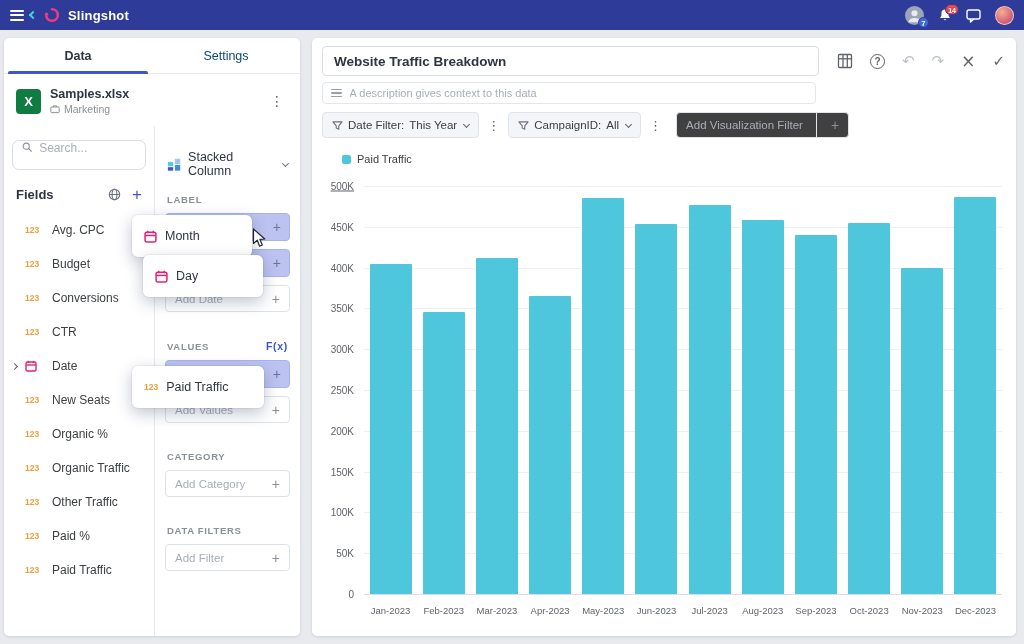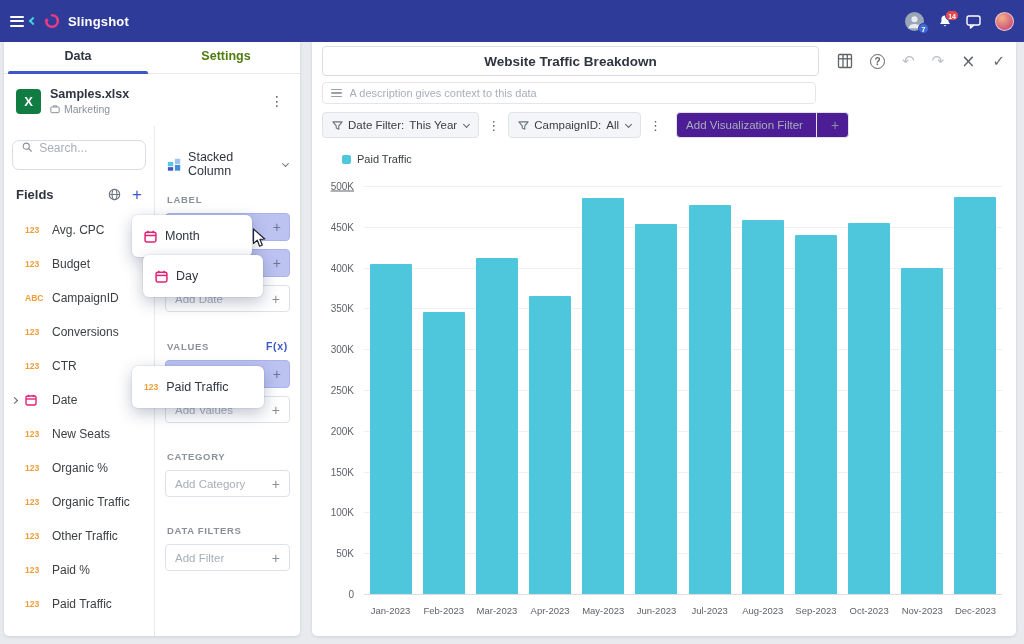--- a/index.html
+++ b/index.html
@@ -3,21 +3,21 @@
 <meta charset="utf-8">
 <style>
   * { box-sizing: border-box; margin: 0; padding: 0; }
   html,body { width:1024px; height:644px; }
   body {
     font-family: "Liberation Sans", sans-serif;
     background:#e8eaee; position:relative; overflow:hidden;
     color:#2f3540;
   }
   
-  .navbar { position:absolute; top:0; left:0; right:0; height:42px; background:#2f3b99;
+  .navbar { position:absolute; top:0; left:0; right:0; height:30px; background:#2f3b99;
     display:flex; align-items:center; justify-content:space-between; padding:0 10px; z-index:50; }
   .nav-left { display:flex; align-items:center; gap:8px; }
   .burger { display:flex; flex-direction:column; gap:2.5px; width:14px; cursor:pointer; }
   .burger i { height:2px; background:#fff; border-radius:1px; }
   .chev-left { width:6px; height:6px; border-left:2px solid #3fd2d8; border-bottom:2px solid #3fd2d8;
     transform:rotate(45deg); display:inline-block; margin-left:-2px; }
   .app-name { color:#fff; font-size:13px; font-weight:700; letter-spacing:.2px; }
   .nav-right { display:flex; align-items:center; gap:14px; }
   .nav-avatar { width:19px; height:19px; border-radius:50%; position:relative; cursor:pointer; }
   .nav-avatar.profile { background:radial-gradient(circle at 35% 30%, #f5b08a, #d05a7a 70%); border:1px solid rgba(255,255,255,.6); }
@@ -26,21 +26,21 @@
   .badge.blue { background:#3f6ad8; right:-5px; bottom:-3px; border:1px solid #2f3b99; }
   .badge.red { background:#e5484d; right:-7px; top:-4px; border:1px solid #2f3b99; }
   .nav-ic { position:relative; display:flex; align-items:center; cursor:pointer; }
   
   .card { position:absolute; background:#fff; border-radius:5px; box-shadow:0 1px 3px rgba(25,39,80,.12); }
   .left-card { left:4px; top:38px; width:296px; bottom:8px; overflow:hidden; }
   .main-card { left:312px; top:38px; right:8px; bottom:8px; padding:8px 10px; }
   
   .tabs { display:flex; height:36px; border-bottom:1px solid #e6e9ee; }
   .tab { flex:1; display:flex; align-items:center; justify-content:center; font-size:12.5px;
-    color:#4d7c0f; cursor:pointer; position:relative;font-weight:bold; }
+    color:#0c4a6e; cursor:pointer; position:relative; }
   .tab.active { color:#2f3540; font-weight:700; }
   .tab.active::after { content:""; position:absolute; left:4px; right:4px; bottom:-1px; height:3px;
     background:#3d56c8; border-radius:2px 2px 0 0; }
   .source { display:flex; align-items:center; padding:13px 12px 12px; gap:9px; }
   .xl-icon { width:25px; height:25px; background:#107c41; border-radius:4px; color:#fff;
     font-weight:700; font-size:13px; display:grid; place-items:center; flex:none; }
   .source-meta { display:flex; flex-direction:column; gap:2px; }
   .source-name { font-size:12.5px; font-weight:700; color:#2f3540; }
   .source-sub { font-size:10.5px; color:#8a9099; display:flex; align-items:center; gap:4px; }
   .kebab { margin-left:auto; color:#5f6368; font-size:14px; cursor:pointer; padding:0 4px;
@@ -81,37 +81,37 @@
     box-shadow:0 5px 16px rgba(25,39,80,.28), 0 0 0 1px rgba(25,39,80,.05);
     display:flex; align-items:center; gap:8px; padding:0 12px; height:42px;
     font-size:12.5px; color:#2f3540; z-index:30; cursor:grabbing; }
   .drag-month { left:128px; top:177px; width:120px; }
   .drag-day { left:139px; top:217px; width:120px; }
   .drag-paid { left:128px; top:328px; width:132px; }
   .cursor-ov { position:absolute; left:248px; top:190px; z-index:40; }
   
   .title-row { display:flex; align-items:center; }
   .title-input { width:497px; height:30px; border:1px solid #d9dde4; border-radius:4px;
-    font-weight:700; font-size:13.5px; color:#2f3540; padding:13px 11px; font-family:inherit; outline:none;text-align:center; }
+    font-weight:700; font-size:13.5px; color:#2f3540; padding:13px 11px; font-family:inherit; outline:none; }
   .tool-icons { display:flex; align-items:center; gap:17px; margin-left:18px; color:#5f6368; }
   .tool-icons > span { cursor:pointer; display:flex; align-items:center; }
   .glyph { font-family:"DejaVu Sans", sans-serif; font-size:15px; line-height:1; }
   .glyph.dim { color:#b9bfc9; }
   .help-circle { width:15px; height:15px; border:1.4px solid #5f6368; border-radius:50%;
     font-size:10px; font-weight:700; display:grid; place-items:center; color:#5f6368; }
   .desc-row { margin-top:6px; width:494px; height:22px; border:1px solid #e3e7ec; border-radius:4px;
     display:flex; align-items:center; gap:8px; padding:0 8px; }
   .desc-row input { border:none; outline:none; width:100%; font-size:11px; font-family:inherit; }
   .desc-lines { display:flex; flex-direction:column; gap:2px; width:11px; }
   .desc-lines i { height:1.5px; background:#9aa0a8; border-radius:1px; }
   .filter-row { display:flex; align-items:center; gap:5px; margin-top:8px; }
   .chip { display:flex; align-items:center; gap:5px; height:26px; padding:0 9px; background:#f4f5f8;
     border:1px solid #dfe3ea; border-radius:4px; font-size:11.5px; color:#3c4043; cursor:pointer; }
   .chip b { font-weight:400; }
-  .chip.add { background:#4c1d95; color:#a8aeb8; margin-left:6px; padding-right:0; }
+  .chip.add { background:#404040; color:#a8aeb8; margin-left:6px; padding-right:0; }
   .chip-div { width:1px; height:24px; background:#e3e7ec; margin-left:8px; }
   .chip.add .plus { color:#8a9099; font-size:14px; padding:0 9px; }
   .chev-d { display:inline-block; width:5px; height:5px; border-right:1.5px solid #5f6368;
     border-bottom:1.5px solid #5f6368; transform:rotate(45deg); margin-left:2px; position:relative; top:-1px; }
   .kebab-btn { color:#5f6368; font-size:13px; padding:0 3px; cursor:pointer; font-family:"DejaVu Sans", sans-serif; }
   .legend { display:flex; align-items:center; gap:6px; margin:15px 0 0 20px; font-size:11px; color:#3c4043; }
   .legend-swatch { width:9px; height:9px; border-radius:2px; }
   
   .chart-wrap { position:absolute; left:14px; right:12px; top:148px; bottom:8px; }
   .ylabels { position:absolute; left:0; top:0; width:34px; bottom:34px; }
@@ -223,27 +223,20 @@
           <div class="field-row">
             <span class="exp-slot"></span>
             <span class="icon-slot">
               <span class="type-badge">123</span>
             </span>
             <span>Budget</span>
           </div>
           <div class="field-row">
             <span class="exp-slot"></span>
             <span class="icon-slot">
-              <span class="type-badge">ABC</span>
-            </span>
-            <span>CampaignID</span>
-          </div>
-          <div class="field-row">
-            <span class="exp-slot"></span>
-            <span class="icon-slot">
               <span class="type-badge">123</span>
             </span>
             <span>Conversions</span>
           </div>
           <div class="field-row">
             <span class="exp-slot"></span>
             <span class="icon-slot">
               <span class="type-badge">123</span>
             </span>
             <span>CTR</span>

